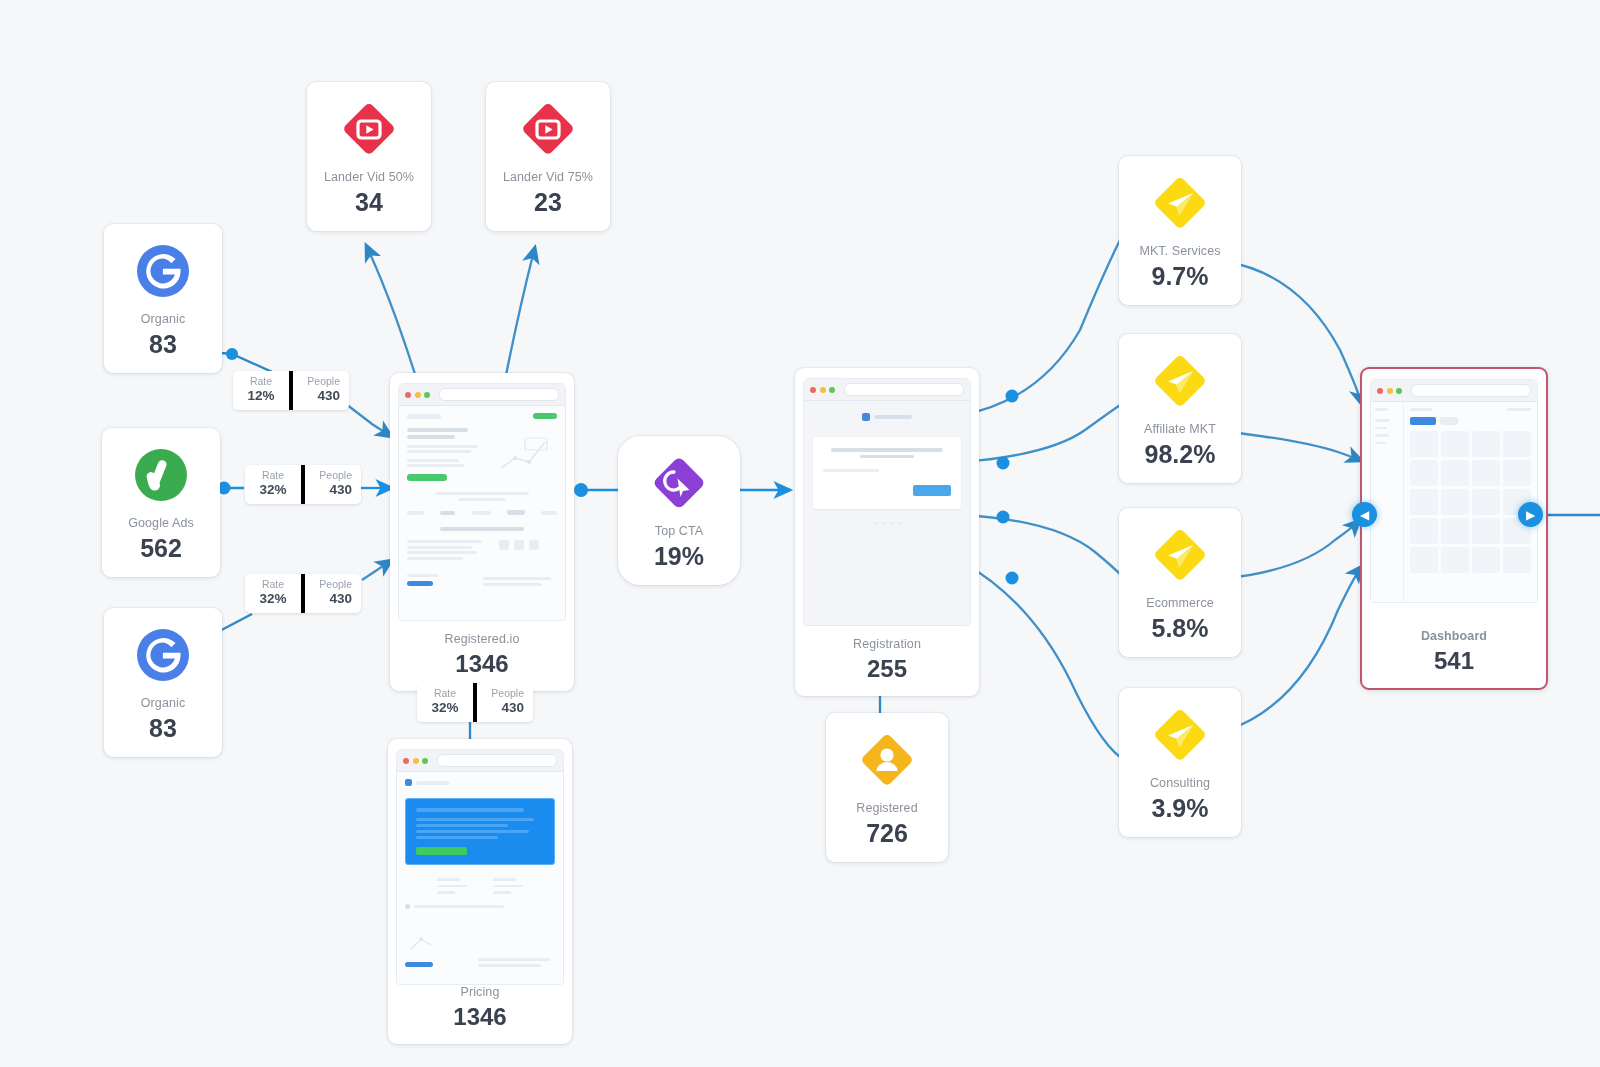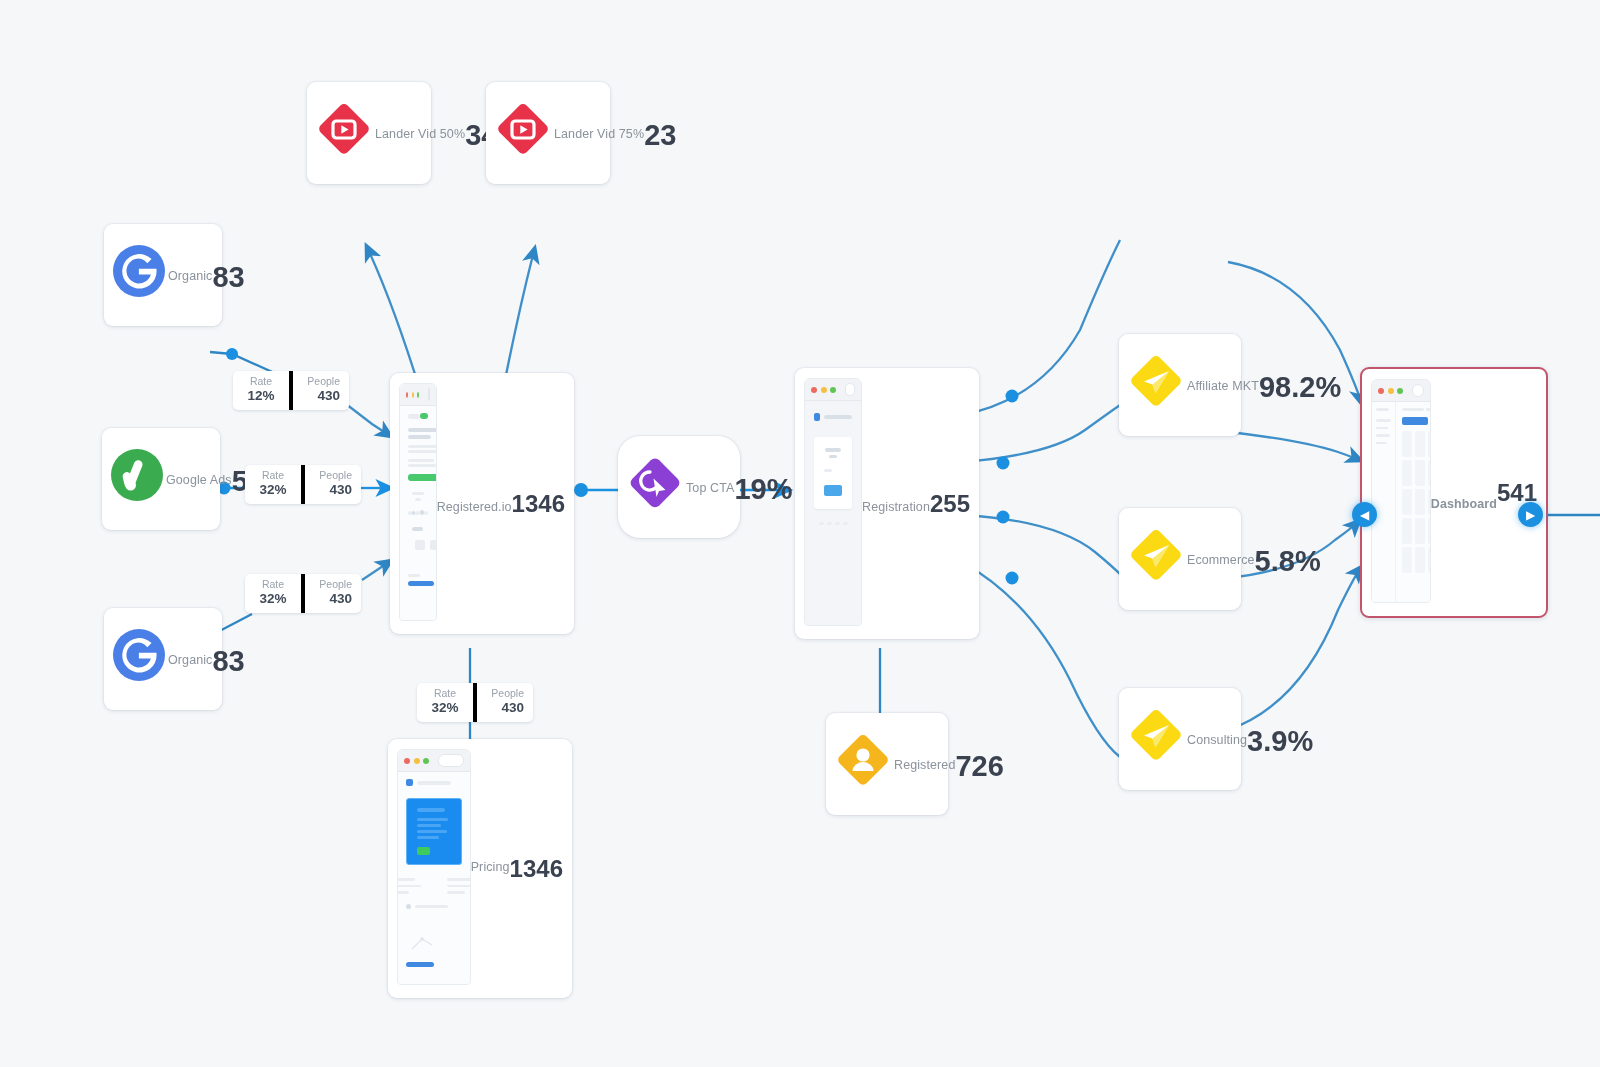--- a/index.html
+++ b/index.html
@@ -20,21 +20,21 @@
     pointer-events: none;
   }
 
   
   .node {
     position: absolute;
     background: #ffffff;
     border-radius: 9px;
     box-shadow: 0 1px 4px rgba(40,60,90,.13), 0 0 0 1px rgba(40,60,90,.04);
     display: flex;
-    flex-direction: row;
+    flex-direction: column;
     align-items: center;
     z-index: 5;
   }
   .node-label {
     font-size: 12.5px;
     color: #8a929c;
     letter-spacing: .1px;
     text-align: center;
     line-height: 1.2;
     white-space: nowrap;
@@ -45,21 +45,21 @@
     color: #3a4250;
     line-height: 1.15;
     margin-top: 3px;
     text-align: center;
   }
 
   
   .icon-node { width: 106px; padding: 16px 6px 14px; }
   .icon-node .glyph { width: 62px; height: 62px; margin-bottom: 10px;
                       display: flex; align-items: center; justify-content: center; }
-  .icon-node .node-value { font-size: 29px; }
+  .icon-node .node-value { font-size: 25px; }
 
   
   .browser-node { width: 166px; padding: 10px 9px 13px; }
   .browser-node.selected {
     border: 2px solid #c2546b;
     box-shadow: 0 1px 5px rgba(40,60,90,.14);
   }
   .browser-frame {
     width: 100%;
     border-radius: 6px 6px 4px 4px;
@@ -427,20 +427,31 @@
       <svg width="62" height="62" viewBox="0 0 62 62">
         <rect x="31" y="4" width="38" height="38" rx="5" transform="rotate(45 31 4)" fill="#f5b51d"></rect>
         <circle cx="31" cy="26" r="6.6" fill="#fff"></circle>
         <path d="M20.5 42 a10.5 9 0 0 1 21 0 Z" fill="#fff"></path>
       </svg>
     </div>
     <div class="node-label">Registered</div>
     <div class="node-value">726</div>
   </div>
 
+  <div class="node icon-node" style="left:1119px; top:156px; width:110px;">
+    <div class="glyph">
+      <svg width="62" height="62" viewBox="0 0 62 62">
+        <rect x="31" y="4" width="38" height="38" rx="5" transform="rotate(45 31 4)" fill="#fbd913"></rect>
+        <path d="M44 21 L19 31.5 L27.5 34.5 L30.5 43 Z" fill="#fff"></path>
+        <path d="M44 21 L27.5 34.5 L30.5 43 Z" fill="#fbe96b"></path>
+      </svg>
+    </div>
+    <div class="node-label">MKT. Services</div>
+    <div class="node-value">9.7%</div>
+  </div>
 
   <div class="node icon-node" style="left:1119px; top:334px; width:110px;">
     <div class="glyph">
       <svg width="62" height="62" viewBox="0 0 62 62">
         <rect x="31" y="4" width="38" height="38" rx="5" transform="rotate(45 31 4)" fill="#fbd913"></rect>
         <path d="M44 21 L19 31.5 L27.5 34.5 L30.5 43 Z" fill="#fff"></path>
         <path d="M44 21 L27.5 34.5 L30.5 43 Z" fill="#fbe96b"></path>
       </svg>
     </div>
     <div class="node-label">Affiliate MKT</div>

